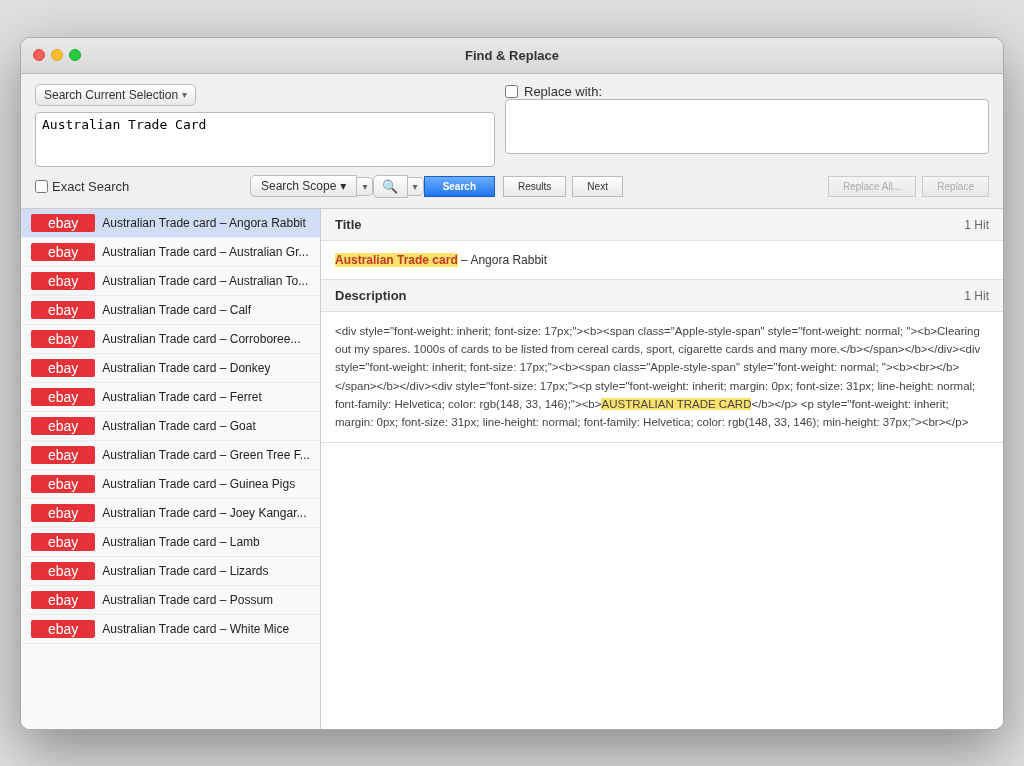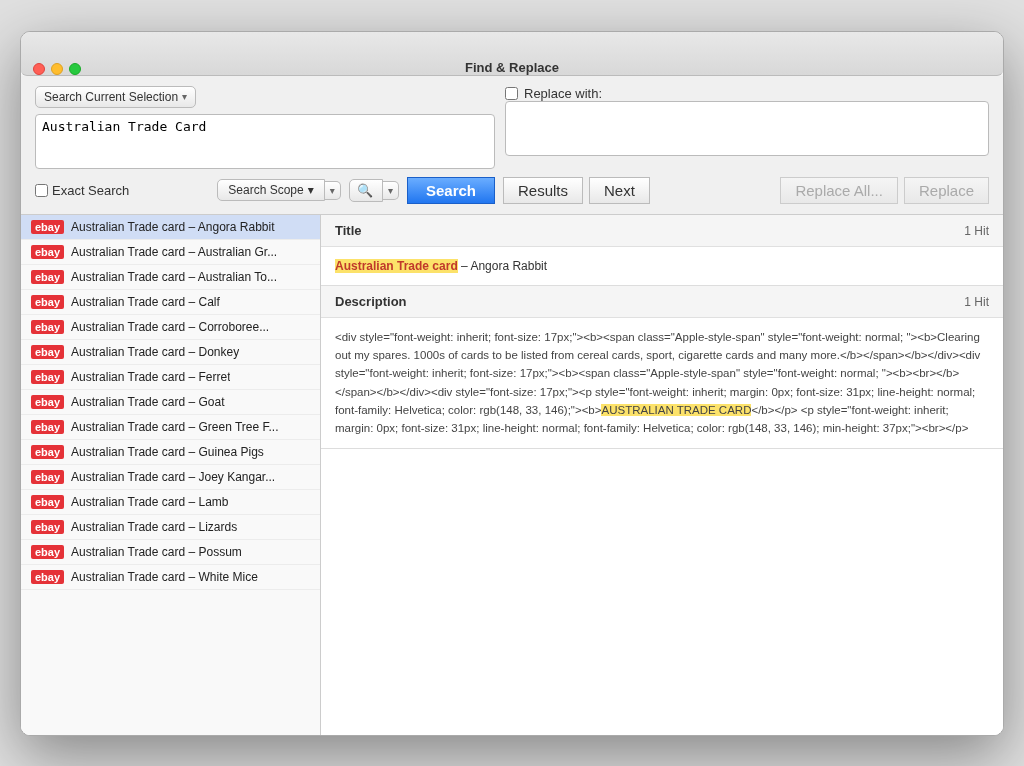--- a/index.html
+++ b/index.html
@@ -15,27 +15,26 @@
     .window {
       width: 984px;
       background: #f5f5f5;
       border-radius: 10px;
       box-shadow: 0 20px 60px rgba(0,0,0,0.4);
       overflow: hidden;
       border: 1px solid #aaa;
     }
     .titlebar {
       background: linear-gradient(#e8e8e8, #d8d8d8);
-      height: 44px;
-      display: flex;
-      align-items: flex-end;
+      height: 36px;
+      display: flex;
+      align-items: center;
       padding: 0 12px;
       border-bottom: 1px solid #bbb;
       position: relative;
-      border-radius: 6px;
     }
     .traffic-lights {
       display: flex;
       gap: 6px;
     }
     .traffic-light {
       width: 12px;
       height: 12px;
       border-radius: 50%;
       cursor: pointer;
@@ -131,21 +130,20 @@
       color: #333;
     }
     .toolbar-row2 {
       display: flex;
       align-items: center;
       gap: 8px;
     }
     .toolbar-row2-left {
       display: flex;
       align-items: center;
-      gap: 8px;
       flex: 1;
       max-width: 460px;
     }
     .toolbar-row2-right {
       display: flex;
       align-items: center;
       gap: 6px;
       flex: 1;
     }
     .exact-search-row {
@@ -159,21 +157,21 @@
     }
     .exact-label {
       font-size: 13px;
       color: #333;
     }
     .btn {
       padding: 4px 14px;
       border-radius: 0;
       border: 1px solid #bbb;
       background: linear-gradient(#fff, #e8e8e8);
-      font-size: 15px;
+      font-size: 10px;
       cursor: pointer;
       color: #333;
     }
     .btn-blue {
       background: linear-gradient(#6aadff, #2176f0);
       border: 1px solid #1a5fc8;
       color: #fff;
       font-weight: 600;
       padding: 4px 18px;
     }
@@ -268,24 +266,24 @@
       align-items: center;
       padding: 5px 10px;
       cursor: pointer;
       border-bottom: 1px solid #ececec;
       gap: 7px;
     }
     .result-item.selected { background: #d0ddf5; }
     .ebay-badge {
       background: #e53238;
       color: #fff;
-      font-size: 11px;
-      font-weight: 700;
+      font-size: 14px;
+      font-weight: 400;
       border-radius: 2px;
-      padding: 1px 4px;
+      padding: 1px 17px;
       flex-shrink: 0;
     }
     .result-text {
       font-size: 12px;
       color: #222;
       white-space: nowrap;
       overflow: hidden;
       text-overflow: ellipsis;
     }
     .detail-panel {

